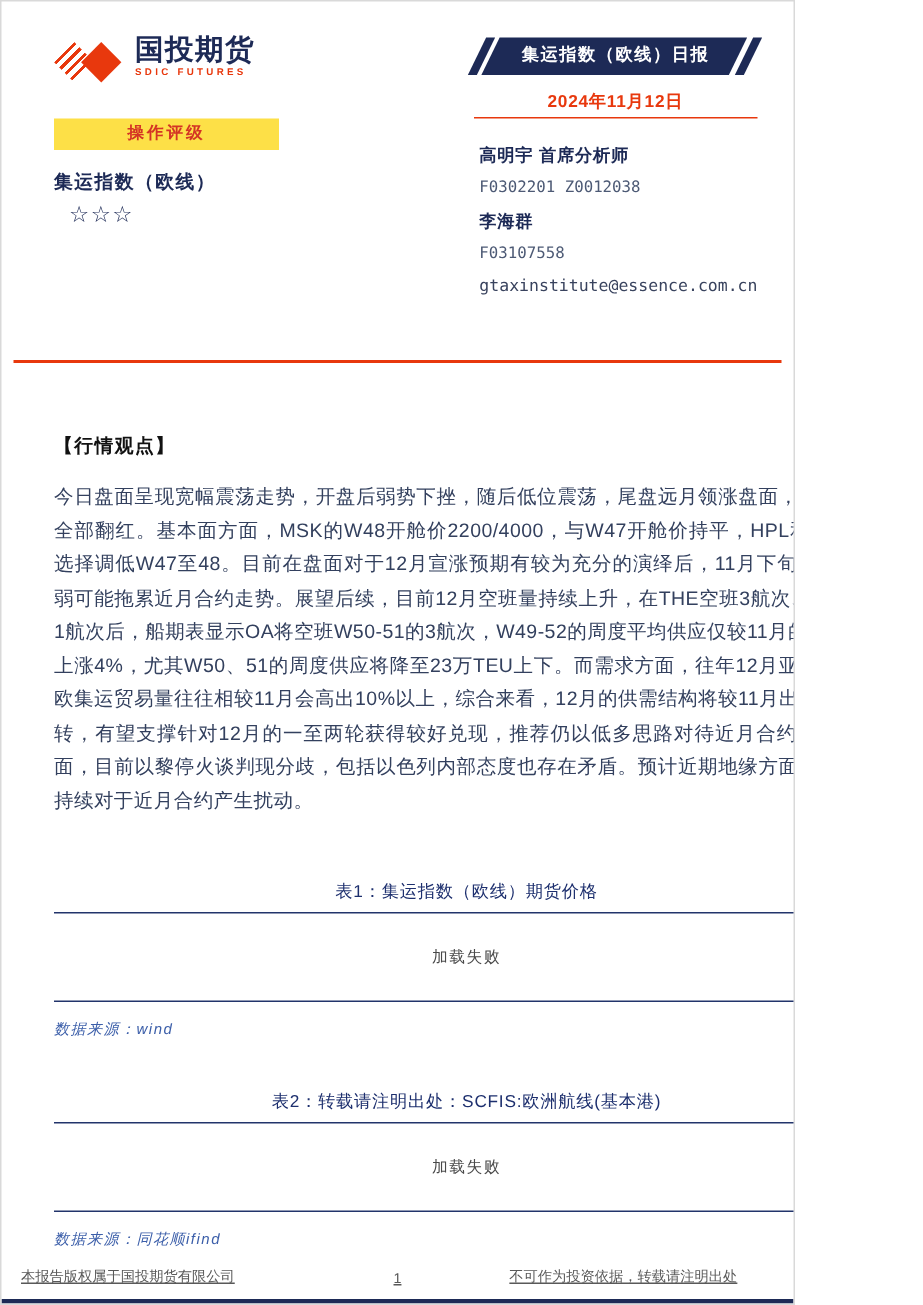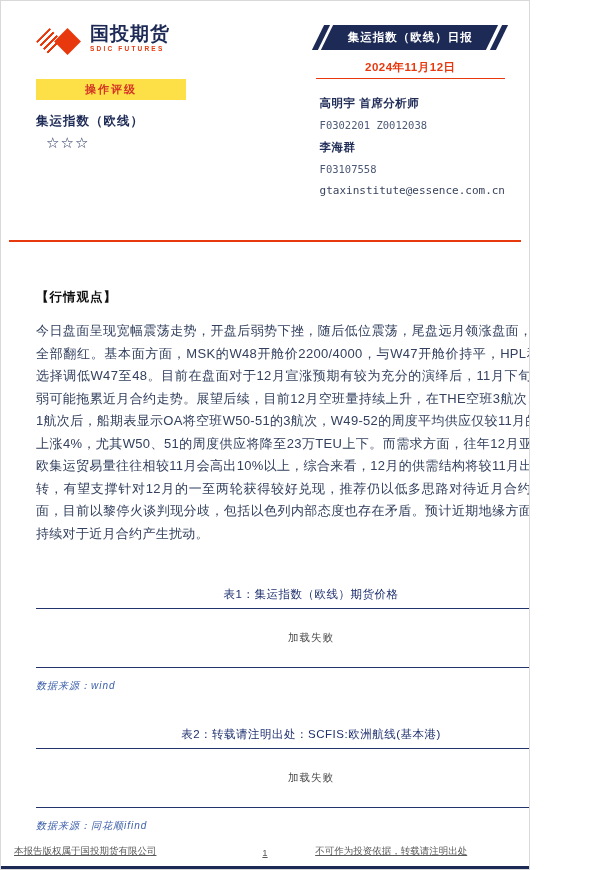--- a/index.html
+++ b/index.html
@@ -104,21 +104,21 @@
   
   .footer {
     position: absolute; left: 0; right: 0; bottom: 0;
     border-bottom: 3px solid #1d2a56;
     padding: 0 13px 8px 13px;
     display: flex; justify-content: space-between; align-items: flex-end;
     font-size: 9.5px; color: #595959; text-decoration: underline;
   }
   .footer-left { width: 40%; text-align: left; }
   .footer-page { width: 20%; text-align: center; }
-  .footer-right { width: 40%; text-align: left; }
+  .footer-right { width: 40%; text-align: center; }
 </style>
 </head>
 <body>
 
 <div class="page">
 
   <div class="header">
 
     <div class="header-left">
       <div class="logo">

